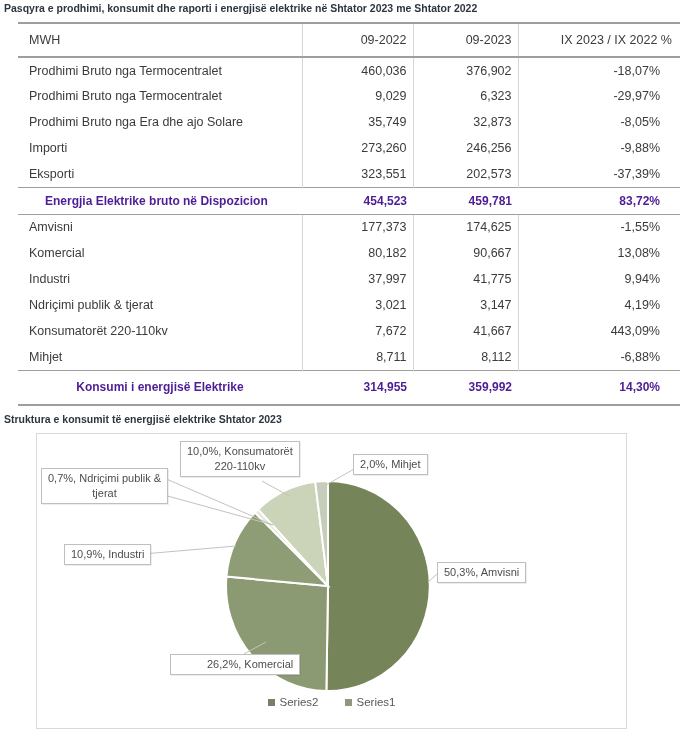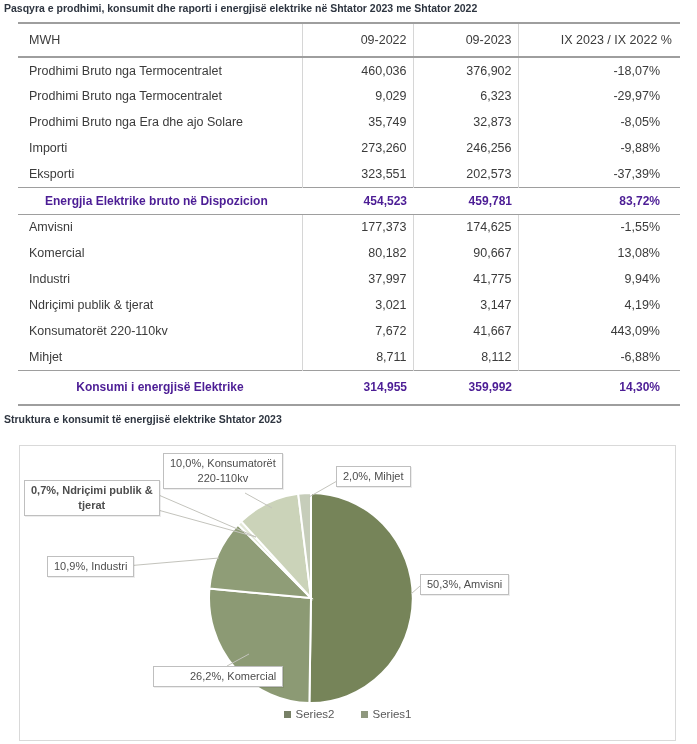--- a/index.html
+++ b/index.html
@@ -30,31 +30,31 @@
   tr.row-normal td:nth-child(4) { padding-right: 20px; }
 
   tr.row-subtotal td, tr.row-total td { font-weight: bold; color: #4c1d95; font-size: 12px; }
   tr.row-subtotal td { border-top: 1px solid #9e9e9e; border-bottom: 1px solid #9e9e9e; height: 27px; }
   tr.row-subtotal td:first-child { padding-left: 27px; }
   tr.row-subtotal td:not(:first-child), tr.row-total td:not(:first-child) { text-align: right; padding-right: 6px; }
   tr.row-subtotal td:nth-child(4), tr.row-total td:nth-child(4) { padding-right: 20px; }
   tr.row-total td { border-top: 1px solid #9e9e9e; border-bottom: 2px solid #9e9e9e; height: 35px; }
   tr.row-total td:first-child { text-align: center; }
 
-  .chart-box { position: absolute; left: 19px; top: 433px; width: 657px; height: 296px;
-               border: 1px solid #d9d9d9; background: #ffffff; margin-top: 12px; }
+  .chart-box { position: absolute; left: 36px; top: 433px; width: 591px; height: 296px;
+               border: 1px solid #d9d9d9; background: #ffffff; }
   .pie-svg { position: absolute; left: 0; top: 0; }
 
   .callout { position: absolute; background: #ffffff; border: 1px solid #bfbfbf;
              box-shadow: 1px 1px 0 rgba(0,0,0,0.07);
              font-size: 11px; line-height: 15px; color: #4d4d4d; text-align: center;
              padding: 2px 6px; white-space: nowrap; }
   #callout-konsumatoret { left: 143px; top: 7px; }
   #callout-mihjet       { left: 316px; top: 20px; }
-  #callout-ndricimi     { left: 4px;   top: 34px; font-weight: bold; }
+  #callout-ndricimi     { left: 4px;   top: 34px; }
   #callout-industri     { left: 27px;  top: 110px; }
   #callout-amvisni      { left: 400px; top: 128px; }
   #callout-komercial    { left: 133px; top: 220px; padding-left: 36px; }
 
   .legend { position: absolute; left: 0; top: 262px; width: 100%;
             display: flex; justify-content: center; align-items: center; gap: 26px;
             font-size: 11.5px; color: #595959; }
   .legend-item { display: flex; align-items: center; justify-content: space-between; }
   .legend .marker { display: inline-block; width: 7px; height: 7px; margin-right: 5px; }
 </style>

